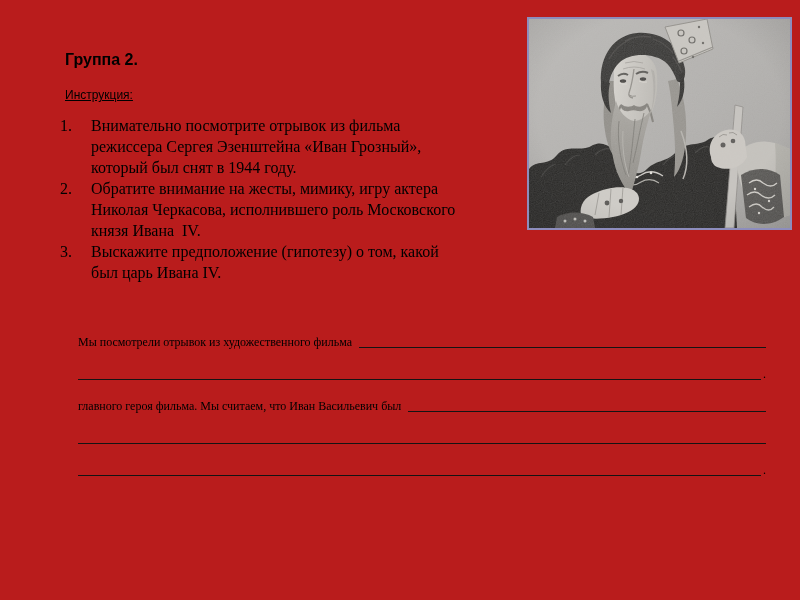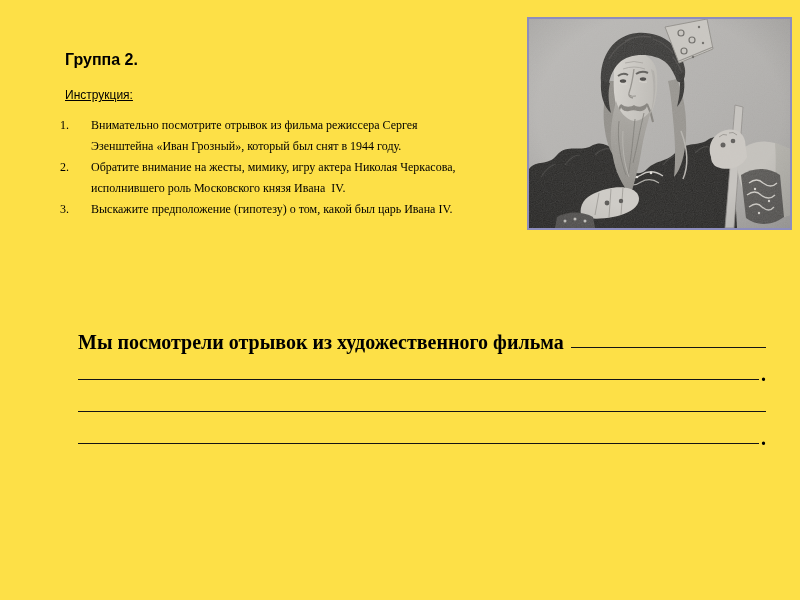--- a/index.html
+++ b/index.html
@@ -1,51 +1,51 @@
 <!DOCTYPE html>
 <html lang="ru"><head>
 <meta charset="utf-8">
 <title>Группа 2</title>
 <style>
   html,body { margin:0; padding:0; background:#ffffff; }
   .slide {
-    position:relative; width:800px; height:600px; background:#fde047;
+    position:relative; width:800px; height:600px; background:#b91c1c;
     overflow:hidden; color:#000;
     font-family:"Liberation Serif", serif;
   }
   .title {
     position:absolute; left:65px; top:52px;
     font-family:"Liberation Sans", sans-serif;
     font-weight:bold; font-size:16px; line-height:16px;
   }
   .instr-heading {
     position:absolute; left:65px; top:87px;
     font-family:"Liberation Sans", sans-serif;
     font-size:12px; line-height:16px; text-decoration:underline;
   }
   ol.instr {
     position:absolute; left:60px; top:115px; width:402px;
     margin:0; padding:0; list-style:none; counter-reset:item;
-    font-size:12px; line-height:21px;
+    font-size:16px; line-height:21px;
   }
   ol.instr li {
     counter-increment:item; position:relative; padding-left:31px;
     white-space:pre-wrap;
   }
   ol.instr li::before {
     content:counter(item) "."; position:absolute; left:0; top:0;
   }
   .photo {
     position:absolute; left:527px; top:17px; width:261px; height:209px;
     border:2px solid #8d8dbd; background:#b0aeab;
   }
   .photo svg { display:block; width:100%; height:100%; }
   .worksheet {
     position:absolute; left:78px; top:320px; width:688px;
-    font-weight:bold; font-size:20px;
+    font-weight:normal; font-size:12px;
   }
   .ws-row { display:flex; align-items:flex-end; height:32px; }
   .ws-label { line-height:20px; white-space:nowrap; }
   .blank {
     flex:1 1 auto; height:0; border-bottom:1.6px solid #141414;
     margin:0 0 4px 7px;
   }
   .blank.full { margin-left:0; }
   .punct { line-height:20px; margin-left:2px; }
 </style>
@@ -189,20 +189,24 @@
   <section class="worksheet">
     <div class="ws-row">
       <span class="ws-label">Мы посмотрели отрывок из художественного фильма</span>
       <span class="blank"></span>
     </div>
     <div class="ws-row">
       <span class="blank full"></span>
       <span class="punct">.</span>
     </div>
     <div class="ws-row">
+      <span class="ws-label">главного героя фильма. Мы считаем, что Иван Васильевич был</span>
+      <span class="blank"></span>
+    </div>
+    <div class="ws-row">
       <span class="blank full"></span>
     </div>
     <div class="ws-row">
       <span class="blank full"></span>
       <span class="punct">.</span>
     </div>
   </section>
 
 </div>
 

